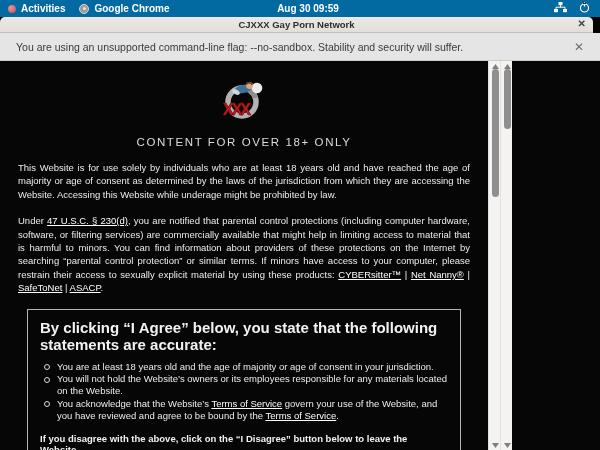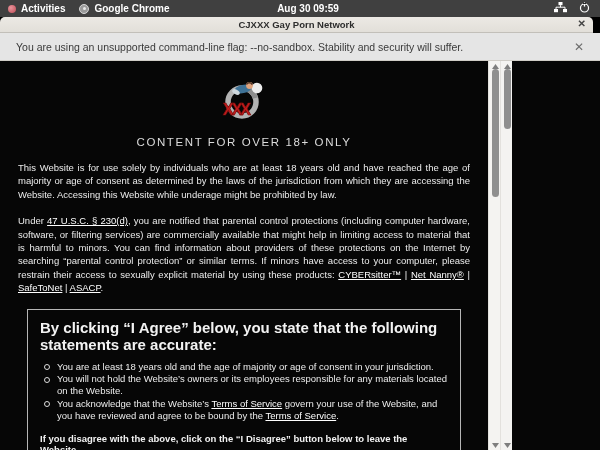--- a/index.html
+++ b/index.html
@@ -1,20 +1,20 @@
 <!DOCTYPE html>
 <html><head>
 <meta charset="utf-8">
 <style>
   * { margin:0; padding:0; box-sizing:border-box; }
   html,body { width:600px; height:450px; overflow:hidden; background:#000; }
   body { font-family:"Liberation Sans", sans-serif; position:relative; }
 
   
-  .topbar { position:absolute; top:0; left:0; width:600px; height:17px; background:#404040;
+  .topbar { position:absolute; top:0; left:0; width:600px; height:17px; background:#0369a1;
             display:flex; align-items:center; color:#fff; font-size:10px; font-weight:bold; }
   .topbar .left { display:flex; align-items:center; gap:14px; padding-left:8px; flex:1; }
   .tb-item { display:flex; align-items:center; gap:5px; cursor:default; }
   .rec-dot { width:8px; height:8px; border-radius:50%; background:radial-gradient(circle at 35% 35%, #e8949b, #c04b55); }
   .chrome-ic { width:10px; height:10px; border-radius:50%; background:#9a9a9a; border:1px solid #d6d6d6;
                position:relative; }
   .chrome-ic::after { content:""; position:absolute; left:2.5px; top:2.5px; width:3px; height:3px;
                border-radius:50%; background:#e8e8e8; }
   .topbar .clock { position:absolute; left:16px; right:0; text-align:center; pointer-events:none; }
   .topbar .right { display:flex; align-items:center; gap:12px; padding-right:10px; }

